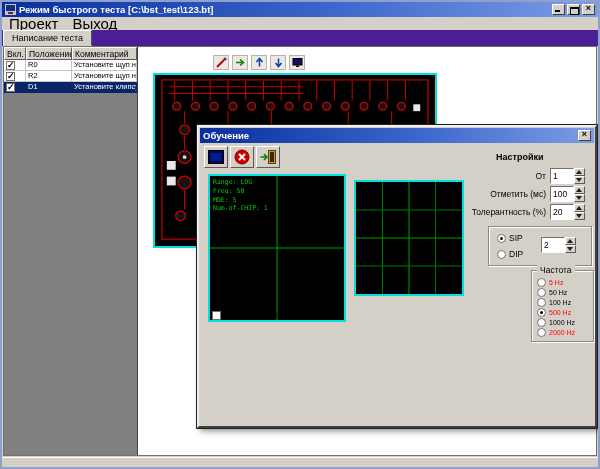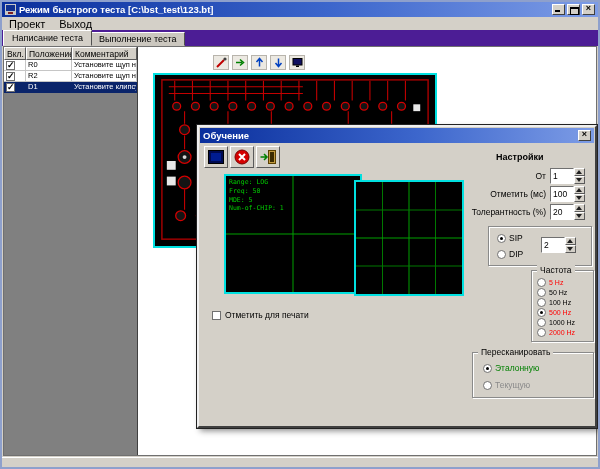--- a/index.html
+++ b/index.html
@@ -20,21 +20,21 @@
   .wbtn {
     width:13px; height:11px; background:#d4d0c8; position:relative;
     border:1px solid; border-color:#fff #404040 #404040 #fff;
     font-size:9px; color:#000; text-align:center; line-height:9px;
   }
   .wbtn.min::after { content:""; position:absolute; left:2px; bottom:2px; width:5px; height:2px; background:#000; }
   .wbtn.max::after { content:""; position:absolute; left:2px; top:2px; width:7px; height:5px; border:1px solid #000; border-top-width:2px; }
   .wbtn.cls::after { content:"×"; position:absolute; left:0; right:0; top:-1px; font-weight:bold; }
   
   .menubar { position:absolute; left:0; top:15px; right:0; height:13px; background:#d4d0c8; display:flex; align-items:center; }
-  .menu-item { padding:0 7px; font-size:11px; }
+  .menu-item { padding:0 7px; font-size:15px; }
   .tabstrip { position:absolute; left:0; top:28px; right:0; height:16px; background:#4c1d95; }
   .tab { position:absolute; font-size:9px; background:#d4d0c8; padding:2px 8px 0 8px;
          border:1px solid; border-color:#fff #505050 transparent #fff; }
   .tab.active { left:1px; top:0; height:16px; z-index:2; }
   .tab.inactive { left:88px; top:2px; height:14px; background:#cbc7bf; padding-top:1px; }
   
   .content { position:absolute; left:1px; top:44px; right:1px; bottom:11px; background:#fff; border:1px solid #707070; }
   .statusbar { position:absolute; left:0; bottom:0; right:0; height:10px; background:#d4d0c8; border-top:1px solid #fff; }
   
   .grid { position:absolute; left:0; top:0; bottom:0; width:134px; background:#808080; border-right:1px solid #404040; }
@@ -64,21 +64,21 @@
   
   .dialog { position:absolute; left:195px; top:123px; width:400px; height:303px; background:#d4d0c8;
             border:2px solid; border-color:#f0f0f0 #404040 #404040 #f0f0f0; outline:1px solid #222;
             box-shadow:3px 3px 6px rgba(0,0,0,.45); z-index:10; }
   .dialog .titlebar { left:1px; top:1px; right:1px; }
   .dbody { position:absolute; left:1px; top:17px; right:1px; bottom:1px; }
   .dtoolbar { position:absolute; left:4px; top:2px; display:flex; gap:2px; }
   .dbtn { width:24px; height:22px; background:#d4d0c8; border:1px solid; border-color:#fff #5a5a5a #5a5a5a #fff;
           display:flex; align-items:center; justify-content:center; }
   .scope { position:absolute; background:#000; border:2px solid #00e0e0; }
-  .scope1 { left:24px; top:30px; width:138px; height:120px; }
+  .scope1 { left:8px; top:30px; width:138px; height:148px; }
   .scope2 { left:154px; top:36px; width:110px; height:116px; }
   .scope-info { position:absolute; left:3px; top:2px; color:#00cc00;
                 font-family:"DejaVu Sans Mono", monospace; font-size:6.5px; line-height:1.35; }
   .ck-line { position:absolute; display:flex; align-items:center; gap:4px; font-size:8.5px; }
   .flabel { position:absolute; left:264px; width:82px; text-align:right; font-size:8.5px; }
   .spin { position:absolute; height:16px; display:flex; }
   .spin .val { width:24px; background:#fff; border:1px solid; border-color:#707070 #fff #fff #707070;
                font-size:8.5px; line-height:14px; padding:0 2px; }
   .ud { width:11px; display:flex; flex-direction:column; }
   .ud i { flex:1; position:relative; background:#d4d0c8; border:1px solid; border-color:#fff #5a5a5a #5a5a5a #fff; }
@@ -109,23 +109,20 @@
   </div>
 
   <div class="menubar">
     <span class="menu-item">Проект</span>
     <span class="menu-item">Выход</span>
   </div>
 
   <div class="tabstrip">
     <div class="tab active">
       <span>Написание теста</span>
-    </div>
-    <div class="tab inactive">
-      <span>Выполнение теста</span>
     </div>
   </div>
 
   <div class="content">
 
     <div class="grid">
       <div class="gh">
         <div class="hcell c1">Вкл.</div>
         <div class="hcell c2">Положение</div>
         <div class="hcell c3">Комментарий</div>
@@ -402,29 +399,18 @@
         <div class="opt" style="left:5px; top:47px;">
           <span class="rb"></span>
           <span style="font-size: 7px; color: rgb(0, 0, 0);">1000 Hz</span>
         </div>
         <div class="opt" style="left:5px; top:57px;">
           <span class="rb"></span>
           <span style="font-size: 7px; color: rgb(255, 0, 0);">2000 Hz</span>
         </div>
       </div>
 
-      <div class="gb" style="left:272px; top:208px; width:122px; height:46px;">
-        <div class="cap">Пересканировать</div>
-        <div class="opt" style="left:10px; top:10px;">
-          <span class="rb on"></span>
-          <span style="font-size: 8.5px; color: rgb(0, 128, 0);">Эталонную</span>
-        </div>
-        <div class="opt" style="left:10px; top:27px;">
-          <span class="rb"></span>
-          <span style="font-size: 8.5px; color: rgb(138, 138, 138);">Текущую</span>
-        </div>
-      </div>
 
     </div>
   </div>
 
   <div class="statusbar"></div>
 </div>
 
 </body></html>

